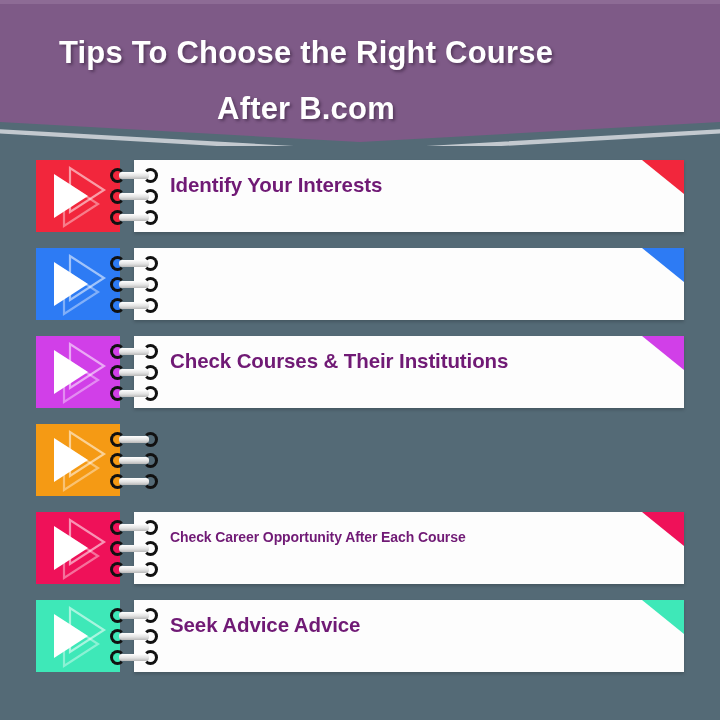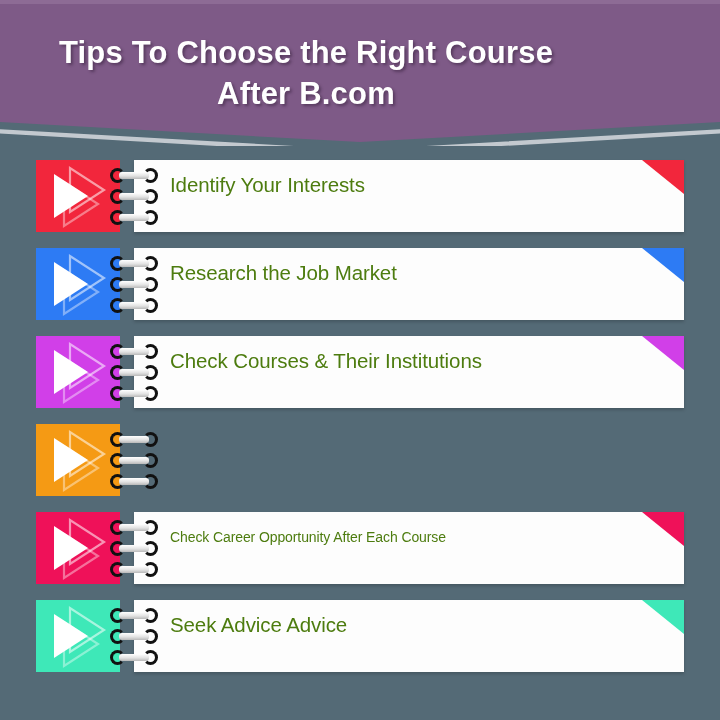--- a/index.html
+++ b/index.html
@@ -67,21 +67,21 @@
     text-align: center;
     color: #ffffff;
     font-size: 31px;
     font-weight: bold;
     line-height: 41px;
     letter-spacing: .2px;
     text-shadow: 2px 2px 3px rgba(40,20,45,.45);
     padding: 0 30px;
     box-sizing: border-box;
   }
-  .header-title .tl2 { display: block; }
+  .header-title .tl2 { display: block; margin-top: 15px; }
 
   
   .rows {
     position: absolute;
     left: 0;
     top: 160px;
     width: 720px;
   }
   .row {
     position: relative;
@@ -118,23 +118,23 @@
     clip-path: polygon(100% 0, 0 0, 100% 100%);
   }
   .card-label {
     position: absolute;
     left: 36px;
     top: 0;
     right: 46px;
     height: 50px;
     display: flex;
     align-items: center;
-    color: #4d7c0f;
+    color: #701a75;
     font-size: 20.5px;
-    font-weight: normal;
+    font-weight: bold;
     letter-spacing: -.1px;
     white-space: nowrap;
   }
   .row.long .card-label { font-size: 14px; }
 
   
   .spiral {
     position: absolute;
     left: 110px;
     top: 0;
@@ -248,21 +248,20 @@
       </div>
       <div class="ring r3">
         <div class="hook left"></div>
         <div class="ring-bar"></div>
         <div class="hook right"></div>
       </div>
     </div>
 
     <div class="card">
       <div class="card-corner" style="background: rgb(45, 123, 244);"></div>
-      <div class="card-label">Research the Job Market</div>
     </div>
 
   </div>
 
   <div class="row">
 
     <div class="icon-block">
       <svg width="84" height="72" viewBox="0 0 84 72">
         <rect class="icon-bg" x="0" y="0" width="84" height="72" fill="#d13fe8"></rect>
         <polygon class="icon-tri-solid" points="18,14 18,58 52,36" fill="#ffffff"></polygon>

